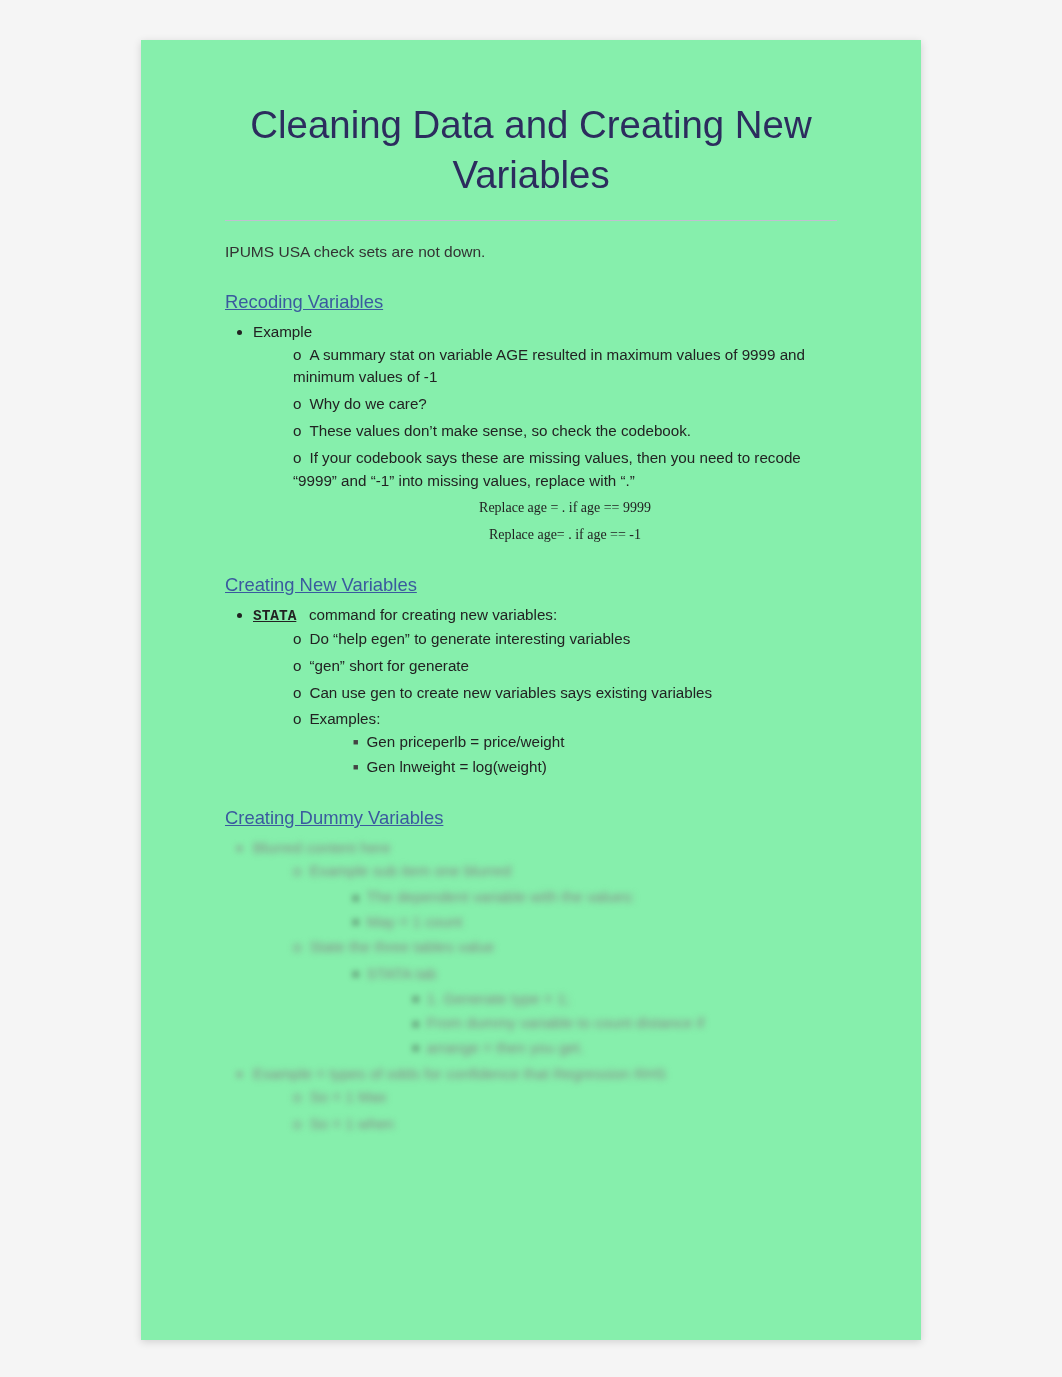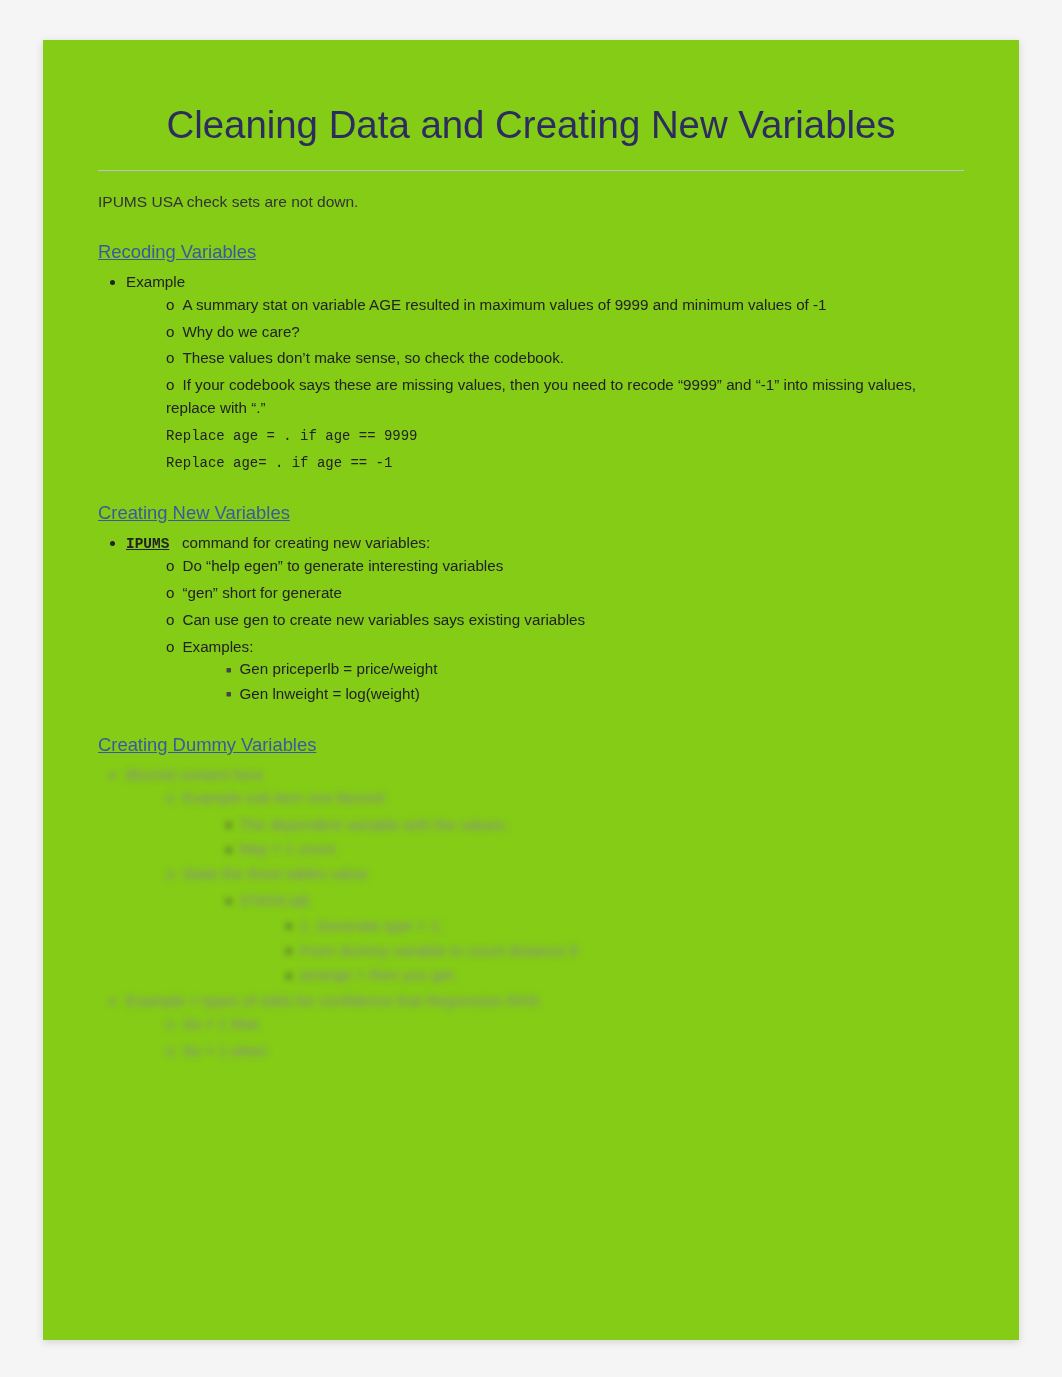--- a/index.html
+++ b/index.html
@@ -11,24 +11,24 @@
     body {
       background-color: #f5f5f5;
       font-family: 'Times New Roman', Times, serif;
       color: #222;
       display: flex;
       justify-content: center;
       padding: 40px 20px;
     }
 
     .page {
-      background: #84cc16;
-      width: 976px;
+      background: #86efac;
+      width: 780px;
       min-height: 1300px;
-      padding: 60px 55px;
+      padding: 60px 84px;
       box-shadow: 0 2px 8px rgba(0,0,0,0.15);
     }
 
     .page-title {
       text-align: center;
       font-size: 2.4em;
       font-weight: 400;
       color: #2c2c5e;
       margin-bottom: 20px;
       line-height: 1.3;
@@ -87,22 +87,22 @@
 
     ul.level3 li::before {
       content: "\25A0";
       margin-right: 8px;
       font-size: 0.6em;
       vertical-align: middle;
       color: #444;
     }
 
     .code-block {
-      text-align: left;
-      font-family: Liberation Mono, monospace;
+      text-align: center;
+      font-family: Liberation Serif, serif;
       margin: 6px 0;
       font-size: 0.92em;
       color: #222;
     }
 
     .stata-label {
       font-family: 'Courier New', Courier, monospace;
       font-size: 0.95em;
       text-decoration: underline;
       font-weight: bold;
@@ -153,21 +153,21 @@
           </li>
         </ul>
       </li>
     </ul>
   </div>
 
   <div class="section">
     <h2 class="section-heading">Creating New Variables</h2>
     <ul class="level1">
       <li>
-        <span class="stata-label">IPUMS</span>&nbsp;&nbsp;&nbsp;command for creating new variables:
+        <span class="stata-label">STATA</span>&nbsp;&nbsp;&nbsp;command for creating new variables:
         <ul class="level2">
           <li>Do “help egen” to generate interesting variables</li>
           <li>“gen” short for generate</li>
           <li>Can use gen to create new variables says existing variables</li>
           <li>Examples:
             <ul class="level3">
               <li>Gen priceperlb = price/weight</li>
               <li>Gen lnweight = log(weight)</li>
             </ul>
           </li>

